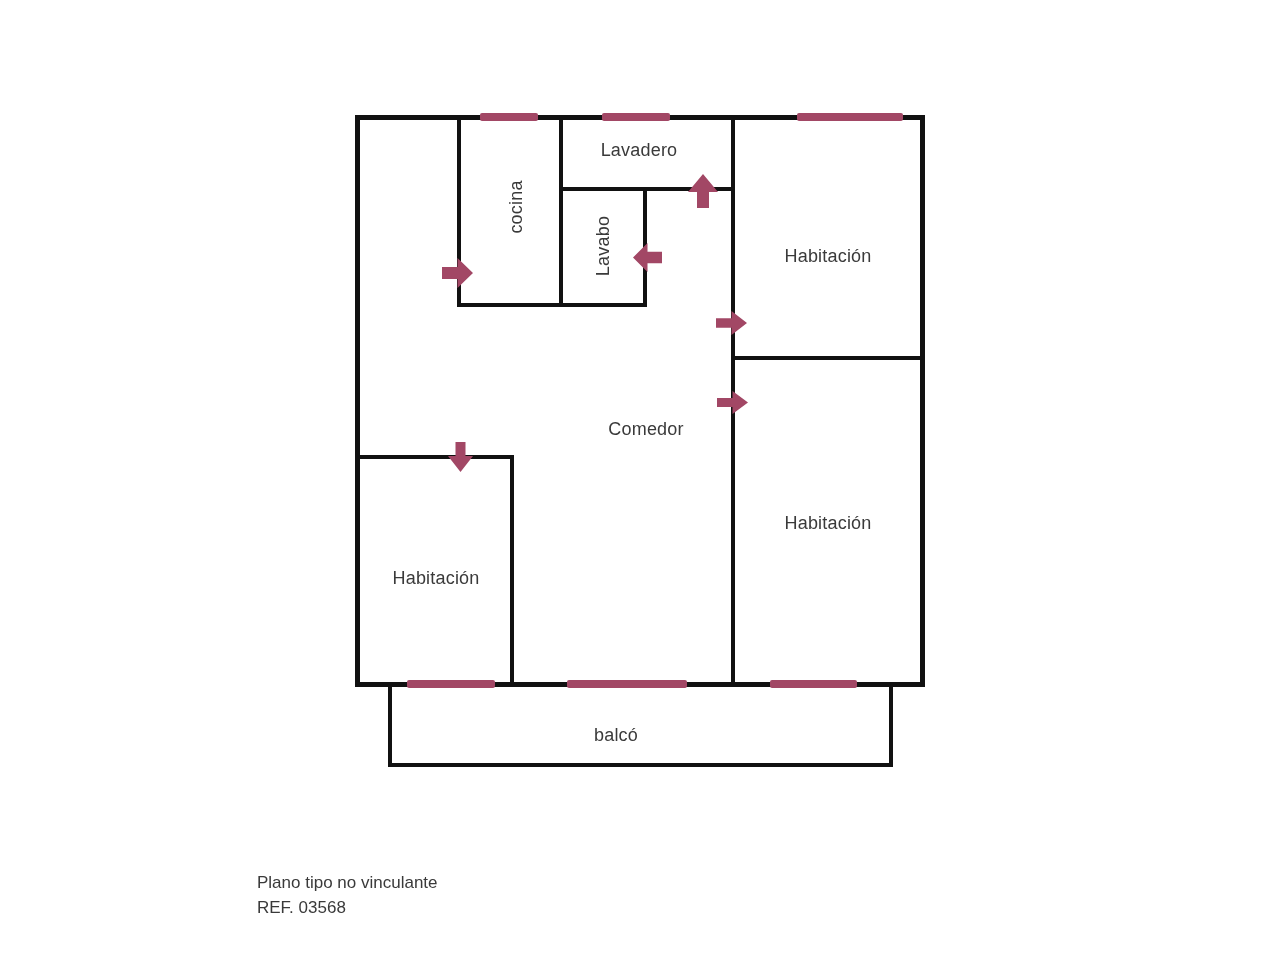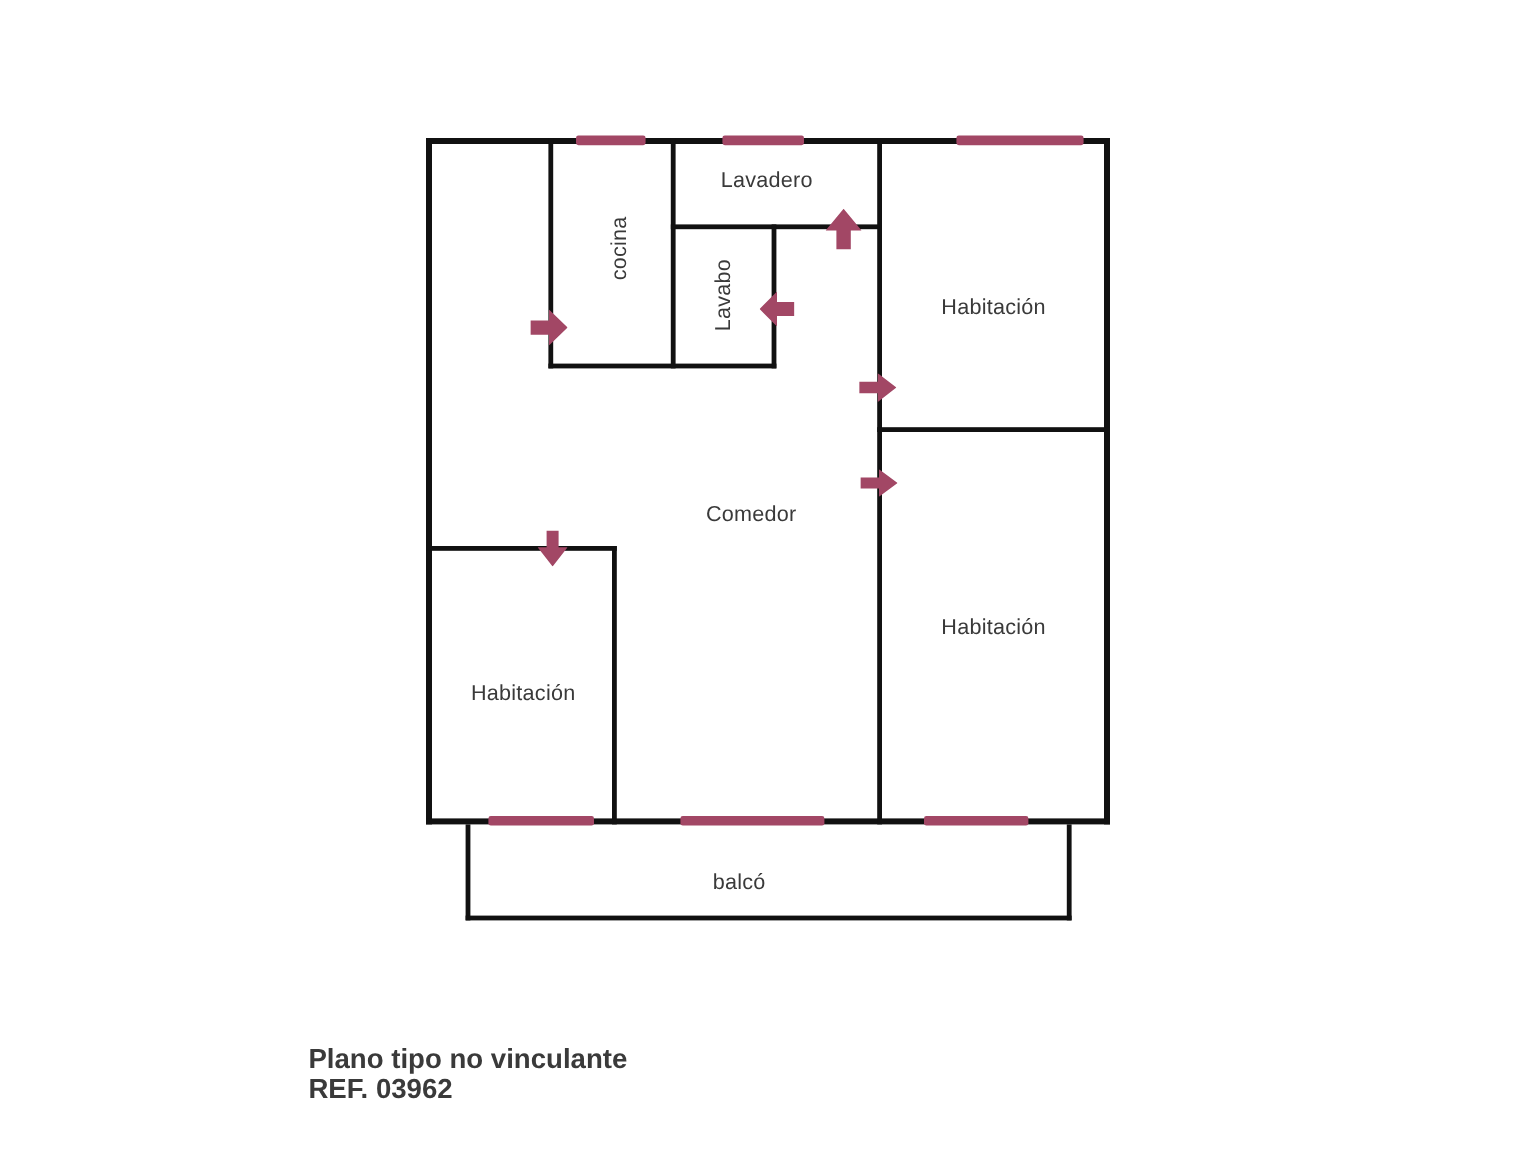--- a/index.html
+++ b/index.html
@@ -3,21 +3,21 @@
 <meta charset="utf-8">
 <style>
   html,body{margin:0;padding:0;background:#ffffff;}
   body{width:1280px;height:960px;overflow:hidden;}
   .canvas{position:relative;width:1048px;height:960px;font-family:"Liberation Sans",sans-serif;background:var(--bg,#fff);}
   .wall{position:absolute;background:var(--wall,#111);}
   .win{position:absolute;background:var(--accent,#a24765);border-radius:2px;}
   .door{position:absolute;}
   .room-label{position:absolute;transform:translate(-50%,-50%);font-size:18px;color:var(--text,#3a3a3a);white-space:nowrap;letter-spacing:0.2px;}
   .room-label.rotated{transform:translate(-50%,-50%) rotate(-90deg);}
-  .footer{position:absolute;left:257px;top:870px;font-size:23px;line-height:25px;color:var(--text,#3a3a3a);font-weight:bold;}
+  .footer{position:absolute;left:257px;top:870px;font-size:17px;line-height:25px;color:var(--text,#3a3a3a);}
 </style>
 </head>
 <body>
 
 <div class="canvas">
   <div id="plan">
       <div class="wall" style="position: absolute; left: 355px; top: 115px; width: 570px; height: 5px;"></div>
       <div class="wall" style="position: absolute; left: 355px; top: 115px; width: 5px; height: 572px;"></div>
       <div class="wall" style="position: absolute; left: 920px; top: 115px; width: 5px; height: 572px;"></div>
       <div class="wall" style="position: absolute; left: 355px; top: 682px; width: 570px; height: 5px;"></div>
@@ -54,22 +54,22 @@
       <svg class="door" viewBox="0 0 32 30" preserveAspectRatio="none" style="position: absolute; left: 717px; top: 391px; width: 31px; height: 23px;">
         <polygon points="0,9 16,9 16,0 32,15 16,30 16,21 0,21" fill="#a24765"></polygon>
       </svg>
       <svg class="door" viewBox="0 0 30 32" preserveAspectRatio="none" style="position: absolute; left: 448px; top: 442px; width: 25px; height: 30px;">
         <polygon points="9,0 9,15 0,15 15,32 30,15 21,15 21,0" fill="#a24765"></polygon>
       </svg>
       <div class="room-label" style="left: 639px; top: 150px;">Lavadero</div>
       <div class="room-label rotated" style="left: 516px; top: 207px;">cocina</div>
       <div class="room-label rotated" style="left: 603px; top: 246px;">Lavabo</div>
       <div class="room-label" style="left: 828px; top: 256px;">Habitación</div>
-      <div class="room-label" style="left: 626px; top: 429px;">Comedor</div>
+      <div class="room-label" style="left: 646px; top: 429px;">Comedor</div>
       <div class="room-label" style="left: 828px; top: 523px;">Habitación</div>
       <div class="room-label" style="left: 436px; top: 578px;">Habitación</div>
       <div class="room-label" style="left: 616px; top: 735px;">balcó</div>
     </div>
   <div class="footer">
     <div>Plano tipo no vinculante</div>
-    <div>REF. 03962</div>
+    <div>REF. 03568</div>
   </div>
 </div>
 
 </body></html>

